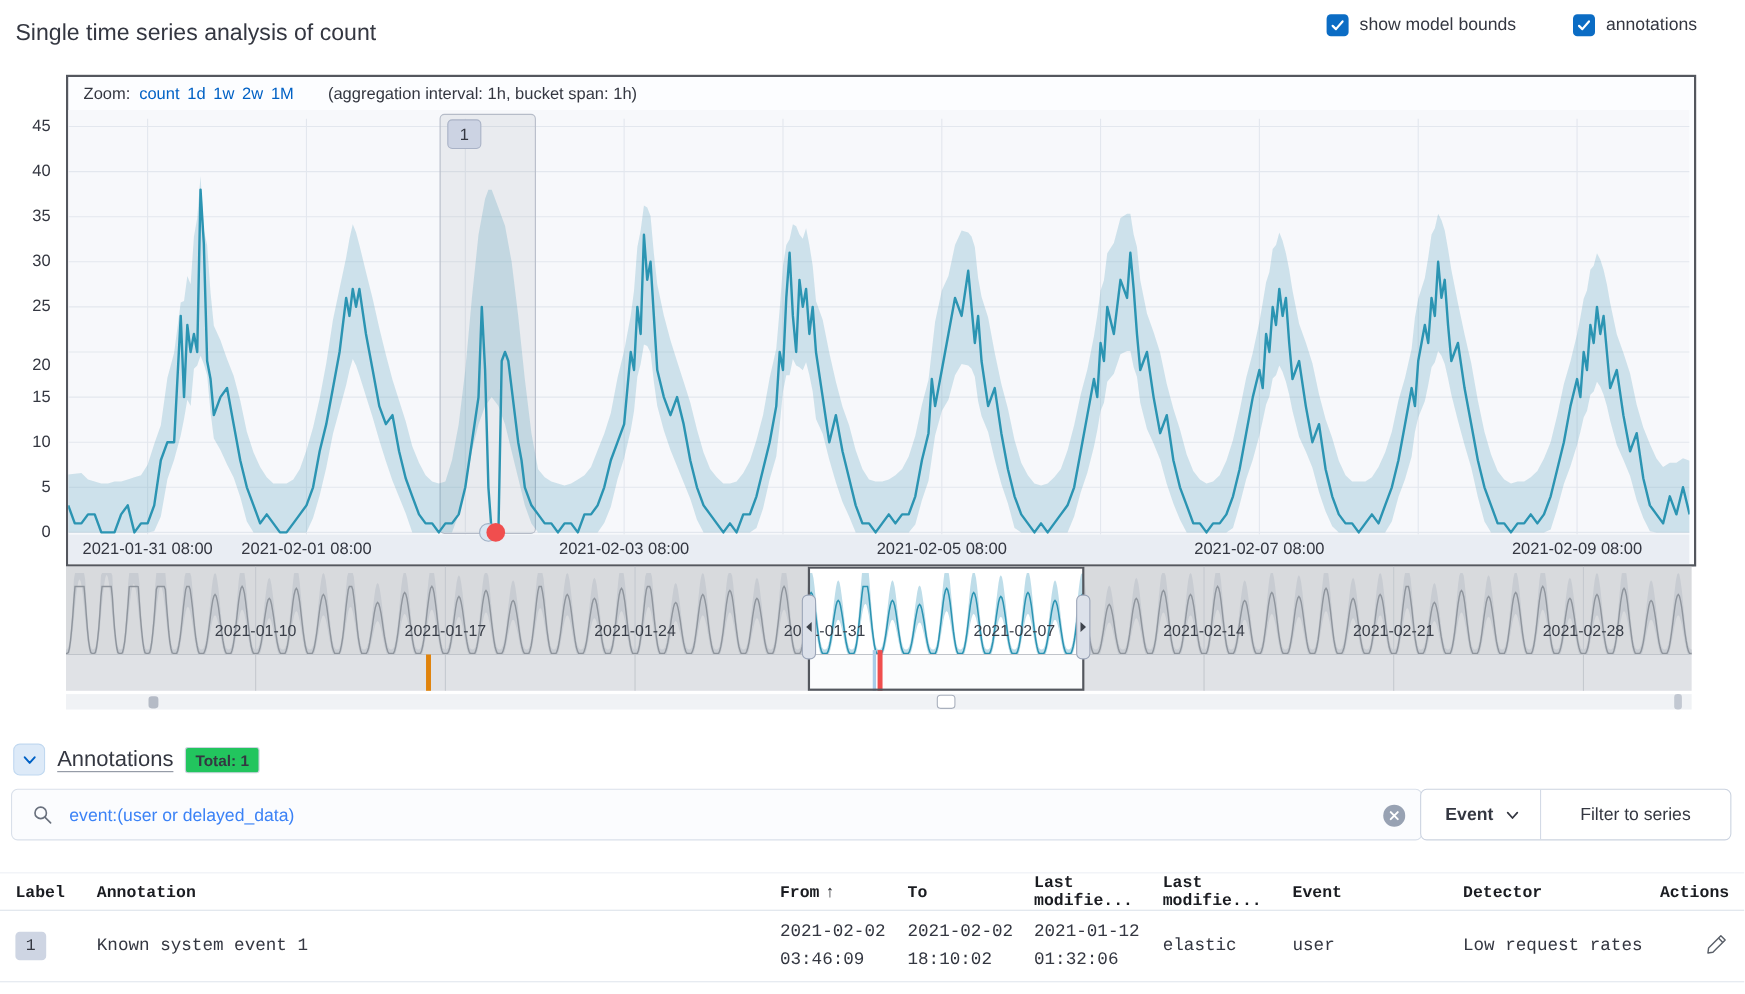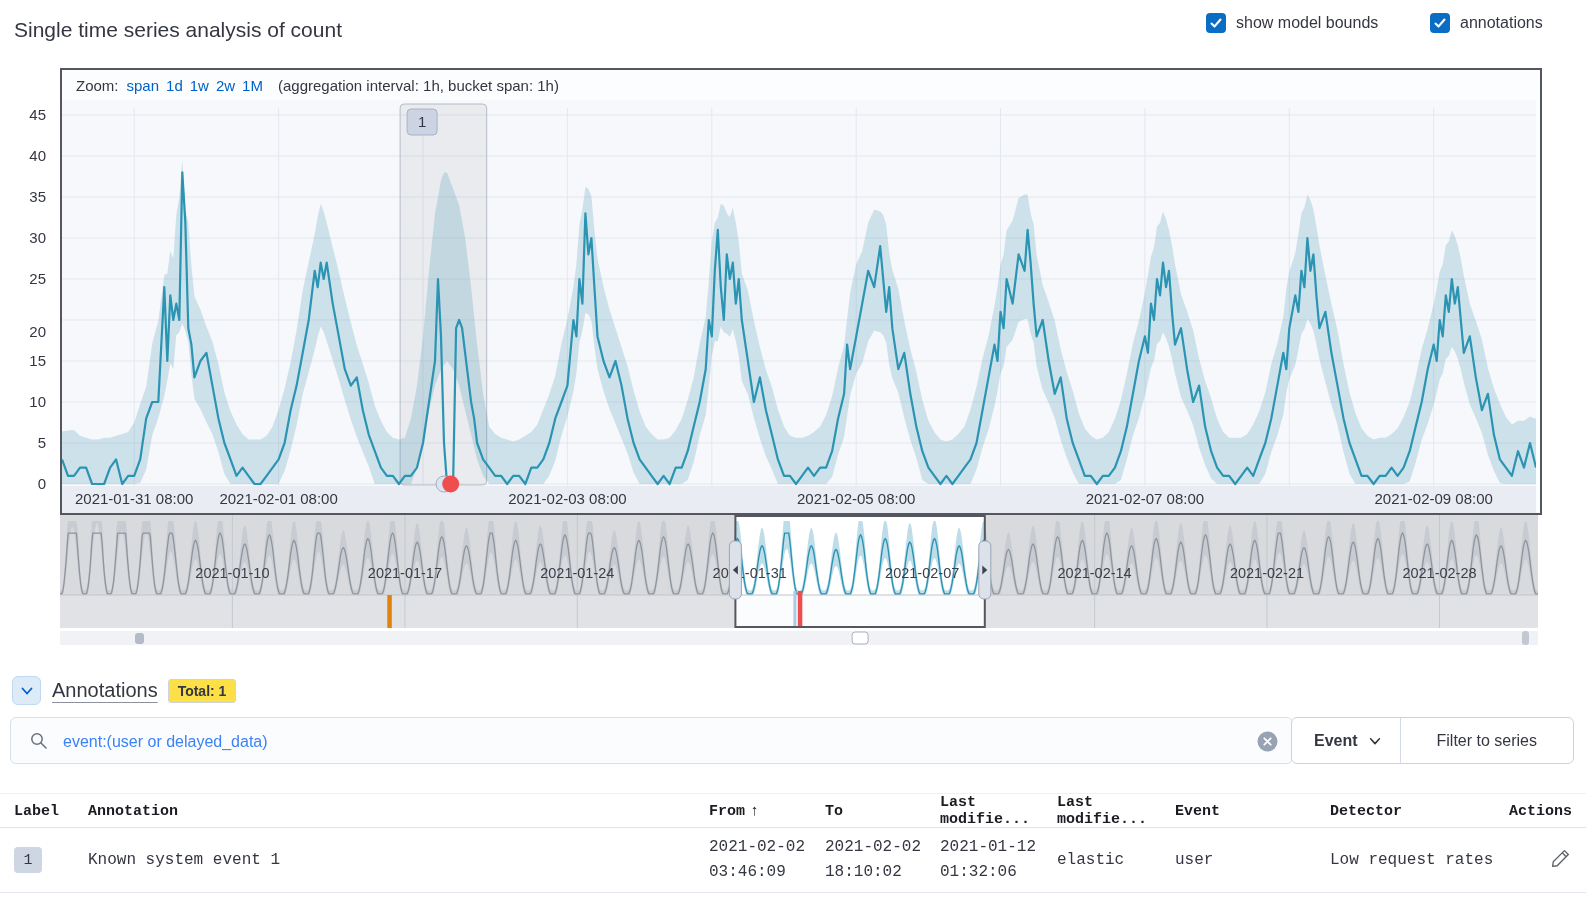--- a/index.html
+++ b/index.html
@@ -10,34 +10,34 @@
 
   .cbx-group{position:absolute;top:13px;display:flex;align-items:center;}
   .cbx{width:20px;height:20px;border-radius:4px;background:#0b6cc4;display:inline-flex;align-items:center;justify-content:center;flex:0 0 auto;cursor:pointer;}
   .cbx-label{margin-left:10px;font-size:16px;color:#343741;}
 
   
   #focus-frame{position:absolute;left:60px;top:68px;width:1482px;height:447px;border:2px solid #54575e;box-sizing:border-box;background:#fcfdff;}
   #zoom-row{height:30px;display:flex;align-items:center;padding-left:14px;font-size:15px;white-space:pre;}
   #zoom-row a{color:#0061c5;text-decoration:none;margin-right:7px;cursor:pointer;}
   #zoom-row .zl{color:#343741;margin-right:8px;}
-  #zoom-row .zs{color:#343741;margin-left:8px;}
+  #zoom-row .zs{color:#343741;margin-left:24px;}
   #focus-svg{display:block;}
 
   #y-axis{position:absolute;left:0;top:68px;width:52px;height:447px;}
   #y-axis span{position:absolute;right:6px;width:44px;text-align:right;font-size:15px;color:#343741;line-height:20px;}
 
   #context-wrap{position:absolute;left:60px;top:515px;width:1478px;height:131px;}
   #context-svg{display:block;}
 
   
   #ann-header{position:absolute;left:12px;top:676px;display:flex;align-items:center;}
   #ann-collapse{width:27px;height:27px;border-radius:6px;background:#ddeaf8;border:1px solid #c0d8f0;display:flex;align-items:center;justify-content:center;cursor:pointer;}
   #ann-title{margin-left:11px;font-size:20px;color:#343741;text-decoration:underline;text-decoration-color:#8b929e;text-underline-offset:5px;text-decoration-thickness:1px;}
-  #ann-total{margin-left:10px;background:#fde047;border:1px solid #cdd3df;border-radius:3px;padding:3px 9px;font-size:14px;font-weight:700;color:#343741;}
+  #ann-total{margin-left:10px;background:#22c55e;border:1px solid #cdd3df;border-radius:3px;padding:3px 9px;font-size:14px;font-weight:700;color:#343741;}
 
   #search-row{position:absolute;left:10px;top:717px;width:1566px;height:47px;}
   #search-input-wrap{position:absolute;left:0;top:0;width:1283px;height:47px;background:#fbfcfe;border:1px solid #d9e0ea;border-radius:6px;box-sizing:border-box;}
   #search-input{position:absolute;left:50px;top:1px;width:1180px;height:43px;border:none;outline:none;background:transparent;font-size:16px;color:#3b82f6;font-family:"Liberation Sans",sans-serif;}
   #search-icon{position:absolute;left:18px;top:13px;}
   #clear-btn{position:absolute;right:14px;top:13px;width:21px;height:21px;border:none;padding:0;background:transparent;cursor:pointer;}
   #btn-group{position:absolute;right:2px;top:0;height:47px;display:flex;background:#fff;border:1px solid #cbd3e0;border-radius:6px;box-sizing:border-box;align-items:stretch;}
   .grp-btn{display:flex;align-items:center;font-size:16px;color:#343741;background:transparent;border:none;cursor:pointer;font-family:"Liberation Sans",sans-serif;}
   #event-btn{padding:0 18px 0 22px;font-weight:700;}
   #event-btn svg{margin-left:10px;}
@@ -86,21 +86,21 @@
       <span style="top: 283px;">15</span>
       <span style="top: 242px; margin-top: 12px;">20</span>
       <span style="top: 201px;">25</span>
       <span style="top: 160px;">30</span>
       <span style="top: 119px;">35</span>
       <span style="top: 78px;">40</span>
       <span style="top: 37px;">45</span>
     </div>
 
   <div id="focus-frame">
-    <div id="zoom-row"><span class="zl">Zoom:</span><a>span</a><a>1d</a><a>1w</a><a>2w</a><a>1M</a><span class="zs">(aggregation interval: 1h, bucket span: 1h)</span>
+    <div id="zoom-row"><span class="zl">Zoom:</span><a>count</a><a>1d</a><a>1w</a><a>2w</a><a>1M</a><span class="zs">(aggregation interval: 1h, bucket span: 1h)</span>
     </div>
     <div id="focus-chart-mount">
         <svg id="focus-svg" width="1474" height="413" viewBox="0 0 1474 413">
           <rect x="0" y="0" width="1474" height="386" fill="#f7f8fb"></rect>
           <line x1="0" y1="384" x2="1474" y2="384" stroke="#e3e7ee"></line>
           <line x1="0" y1="343" x2="1474" y2="343" stroke="#e3e7ee"></line>
           <line x1="0" y1="302" x2="1474" y2="302" stroke="#e3e7ee"></line>
           <line x1="0" y1="261" x2="1474" y2="261" stroke="#e3e7ee"></line>
           <line x1="0" y1="220" x2="1474" y2="220" stroke="#e3e7ee"></line>
           <line x1="0" y1="179.00000000000003" x2="1474" y2="179.00000000000003" stroke="#e3e7ee"></line>

